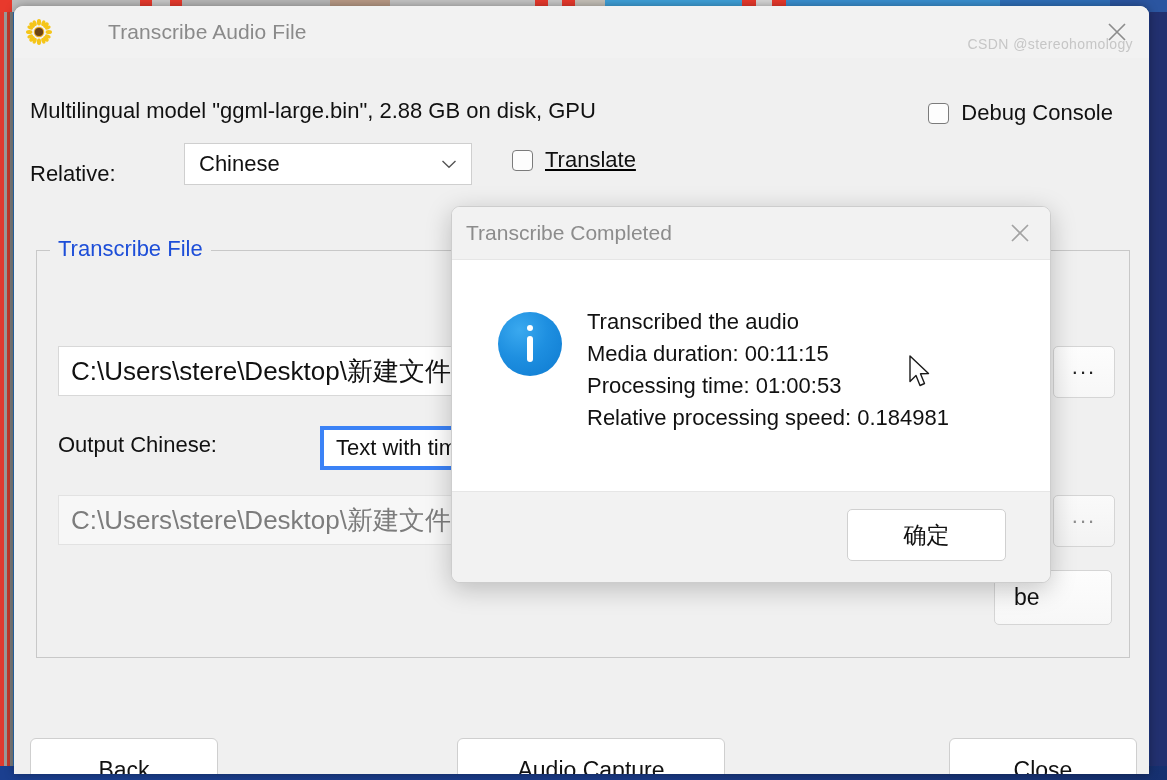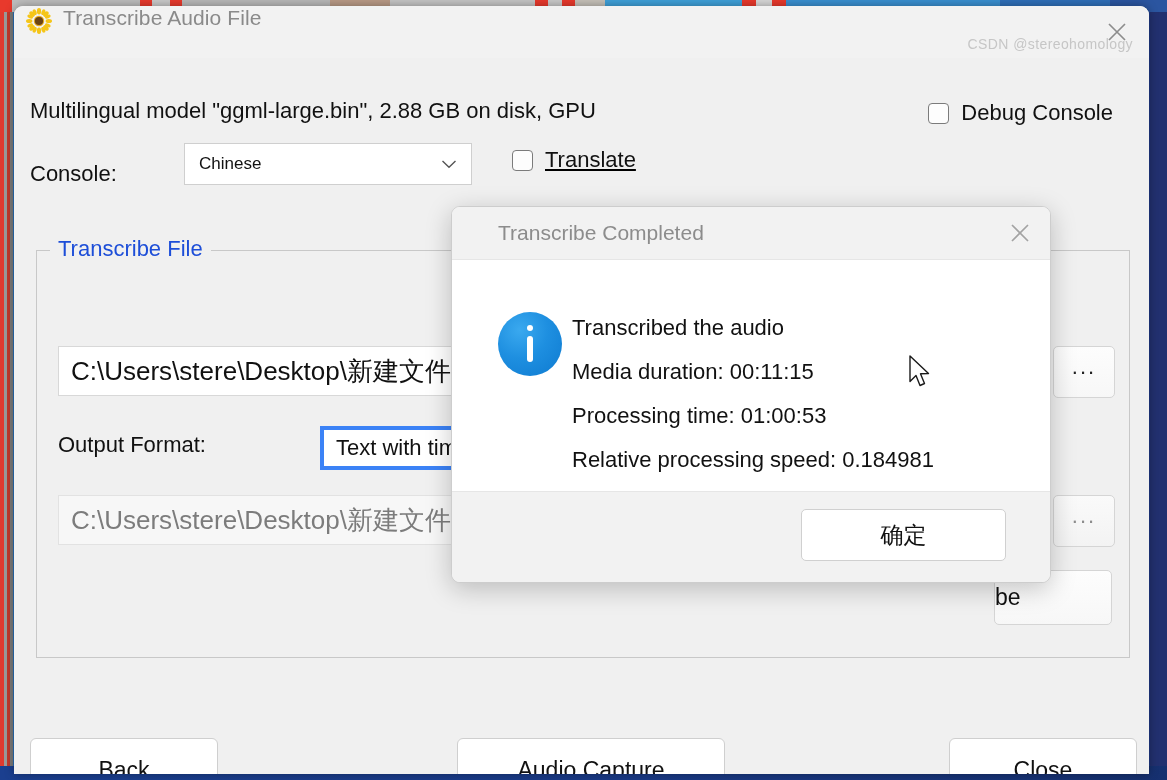--- a/index.html
+++ b/index.html
@@ -64,21 +64,22 @@
     background: #f0f0f0;
     border-radius: 9px 9px 0 0;
     box-shadow: 0 0 10px rgba(0,0,0,.35);
     overflow: hidden;
   }
   .titlebar {
     position: relative;
     height: 52px;
     background: #f2f2f2;
     display: flex;
-    align-items: flex-start;
+    align-items: center;
+    gap: 45px;
   }
   .tb-icon {
     margin-left: 10px;
     width: 30px; height: 30px;
     display: flex; align-items: center; justify-content: center;
   }
   .tb-title {
     margin-left: 9px;
     font-size: 21px;
     color: #8a8a8a;
@@ -127,21 +128,21 @@
     position: absolute;
     left: 170px; top: 85px;
     width: 288px; height: 42px;
     background: #ffffff;
     border: 1px solid #cfcfcf;
     box-sizing: border-box;
     display: flex; align-items: center;
   }
   .lang-select .val {
     margin-left: 14px;
-    font-size: 17px; color: #111;
+    font-size: 22px; color: #111;
   }
   .lang-select .chev {
     position: absolute; right: 14px; top: 50%;
     transform: translateY(-50%);
   }
   .cb-translate { left: 498px; top: 102px; transform: translateY(-50%); text-decoration: underline; }
 
   
   .groupbox {
     position: absolute;
@@ -219,21 +220,21 @@
   .transcribe-btn {
     position: absolute;
     left: 980px; top: 512px;
     width: 118px; height: 55px;
     border: 1px solid #d5d5d5;
     border-radius: 5px;
     background: linear-gradient(#fdfdfd,#f7f7f7);
     box-sizing: border-box;
     display: flex; align-items: center; justify-content: flex-start;
     font-size: 23px; color: #111;
-    padding-left: 0;
+    padding-left: 19px;
     cursor: default;
     overflow: hidden;
   }
 
   
   .btn {
     position: absolute;
     border: 1px solid #cfcfcf;
     border-radius: 6px;
     background: #ffffff;
@@ -264,21 +265,21 @@
     border-radius: 9px;
     box-shadow: 0 6px 26px rgba(0,0,0,.22);
     overflow: hidden;
     box-sizing: border-box;
   }
   .dlg-title {
     position: relative;
     height: 52px;
     background: #f2f2f2;
     border-bottom: 1px solid #e6e6e6;
-    display: flex; align-items: center; padding-left: 32px;
+    display: flex; align-items: center;
   }
   .dlg-title .t {
     margin-left: 14px;
     font-size: 21px;
     color: #8c8c8c;
   }
   .dlg-close {
     position: absolute; right: 0; top: 0;
     width: 60px; height: 52px;
     display: flex; align-items: center; justify-content: center;
@@ -309,36 +310,36 @@
   }
   .info-icon .stem {
     position: absolute;
     left: 50%; top: 24px;
     transform: translateX(-50%);
     width: 6px; height: 26px;
     border-radius: 3px;
     background: #ffffff;
   }
   .msg {
-    margin-left: 10px;
+    margin-left: 25px;
     font-size: 22px;
     color: #111;
-    line-height: 44px;
+    line-height: 32px;
     margin-top: -6px;
   }
   .dlg-footer {
     position: relative;
     height: 93px;
     background: #f2f2f2;
     border-top: 1px solid #e6e6e6;
   }
   .ok-btn {
     position: absolute;
     right: 44px; top: 17px;
-    width: 205px; height: 52px;
+    width: 159px; height: 52px;
     background: #ffffff;
     border: 1px solid #d0d0d0;
     border-radius: 5px;
     box-sizing: border-box;
     display: flex; align-items: center; justify-content: center;
     font-size: 23px; color: #111;
     cursor: default;
   }
 
   
@@ -392,21 +393,21 @@
 
   <div class="content">
 
     <div class="model-line">Multilingual model "ggml-large.bin", 2.88 GB on disk, GPU</div>
 
     <div class="cb-row cb-debug">
       <span class="cbox"></span>
       <span class="cb-label">Debug Console</span>
     </div>
 
-    <div class="lang-label">Console:</div>
+    <div class="lang-label">Relative:</div>
     <div class="lang-select">
       <span class="val">Chinese</span>
       <span class="chev">
         <svg width="16" height="10" viewBox="0 0 16 10">
           <path d="M1.5 2 L8 8.2 L14.5 2" stroke="#555" stroke-width="1.4" fill="none"></path>
         </svg>
       </span>
     </div>
 
     <div class="cb-row cb-translate">
@@ -415,21 +416,21 @@
     </div>
 
     <div class="groupbox"></div>
     <div class="group-title">Transcribe File</div>
 
     <div class="path-field path-in">
       <span class="txt">C:\Users\stere\Desktop\新建文件</span>
     </div>
     <div class="dots-btn dots-in">...</div>
 
-    <div class="of-label">Output Format:</div>
+    <div class="of-label">Output Chinese:</div>
     <div class="of-select">
       <span class="val">Text with time</span>
     </div>
 
     <div class="path-field path-out">
       <span class="txt">C:\Users\stere\Desktop\新建文件</span>
     </div>
     <div class="dots-btn dots-out">...</div>
 
     <div class="transcribe-btn">be</div>

